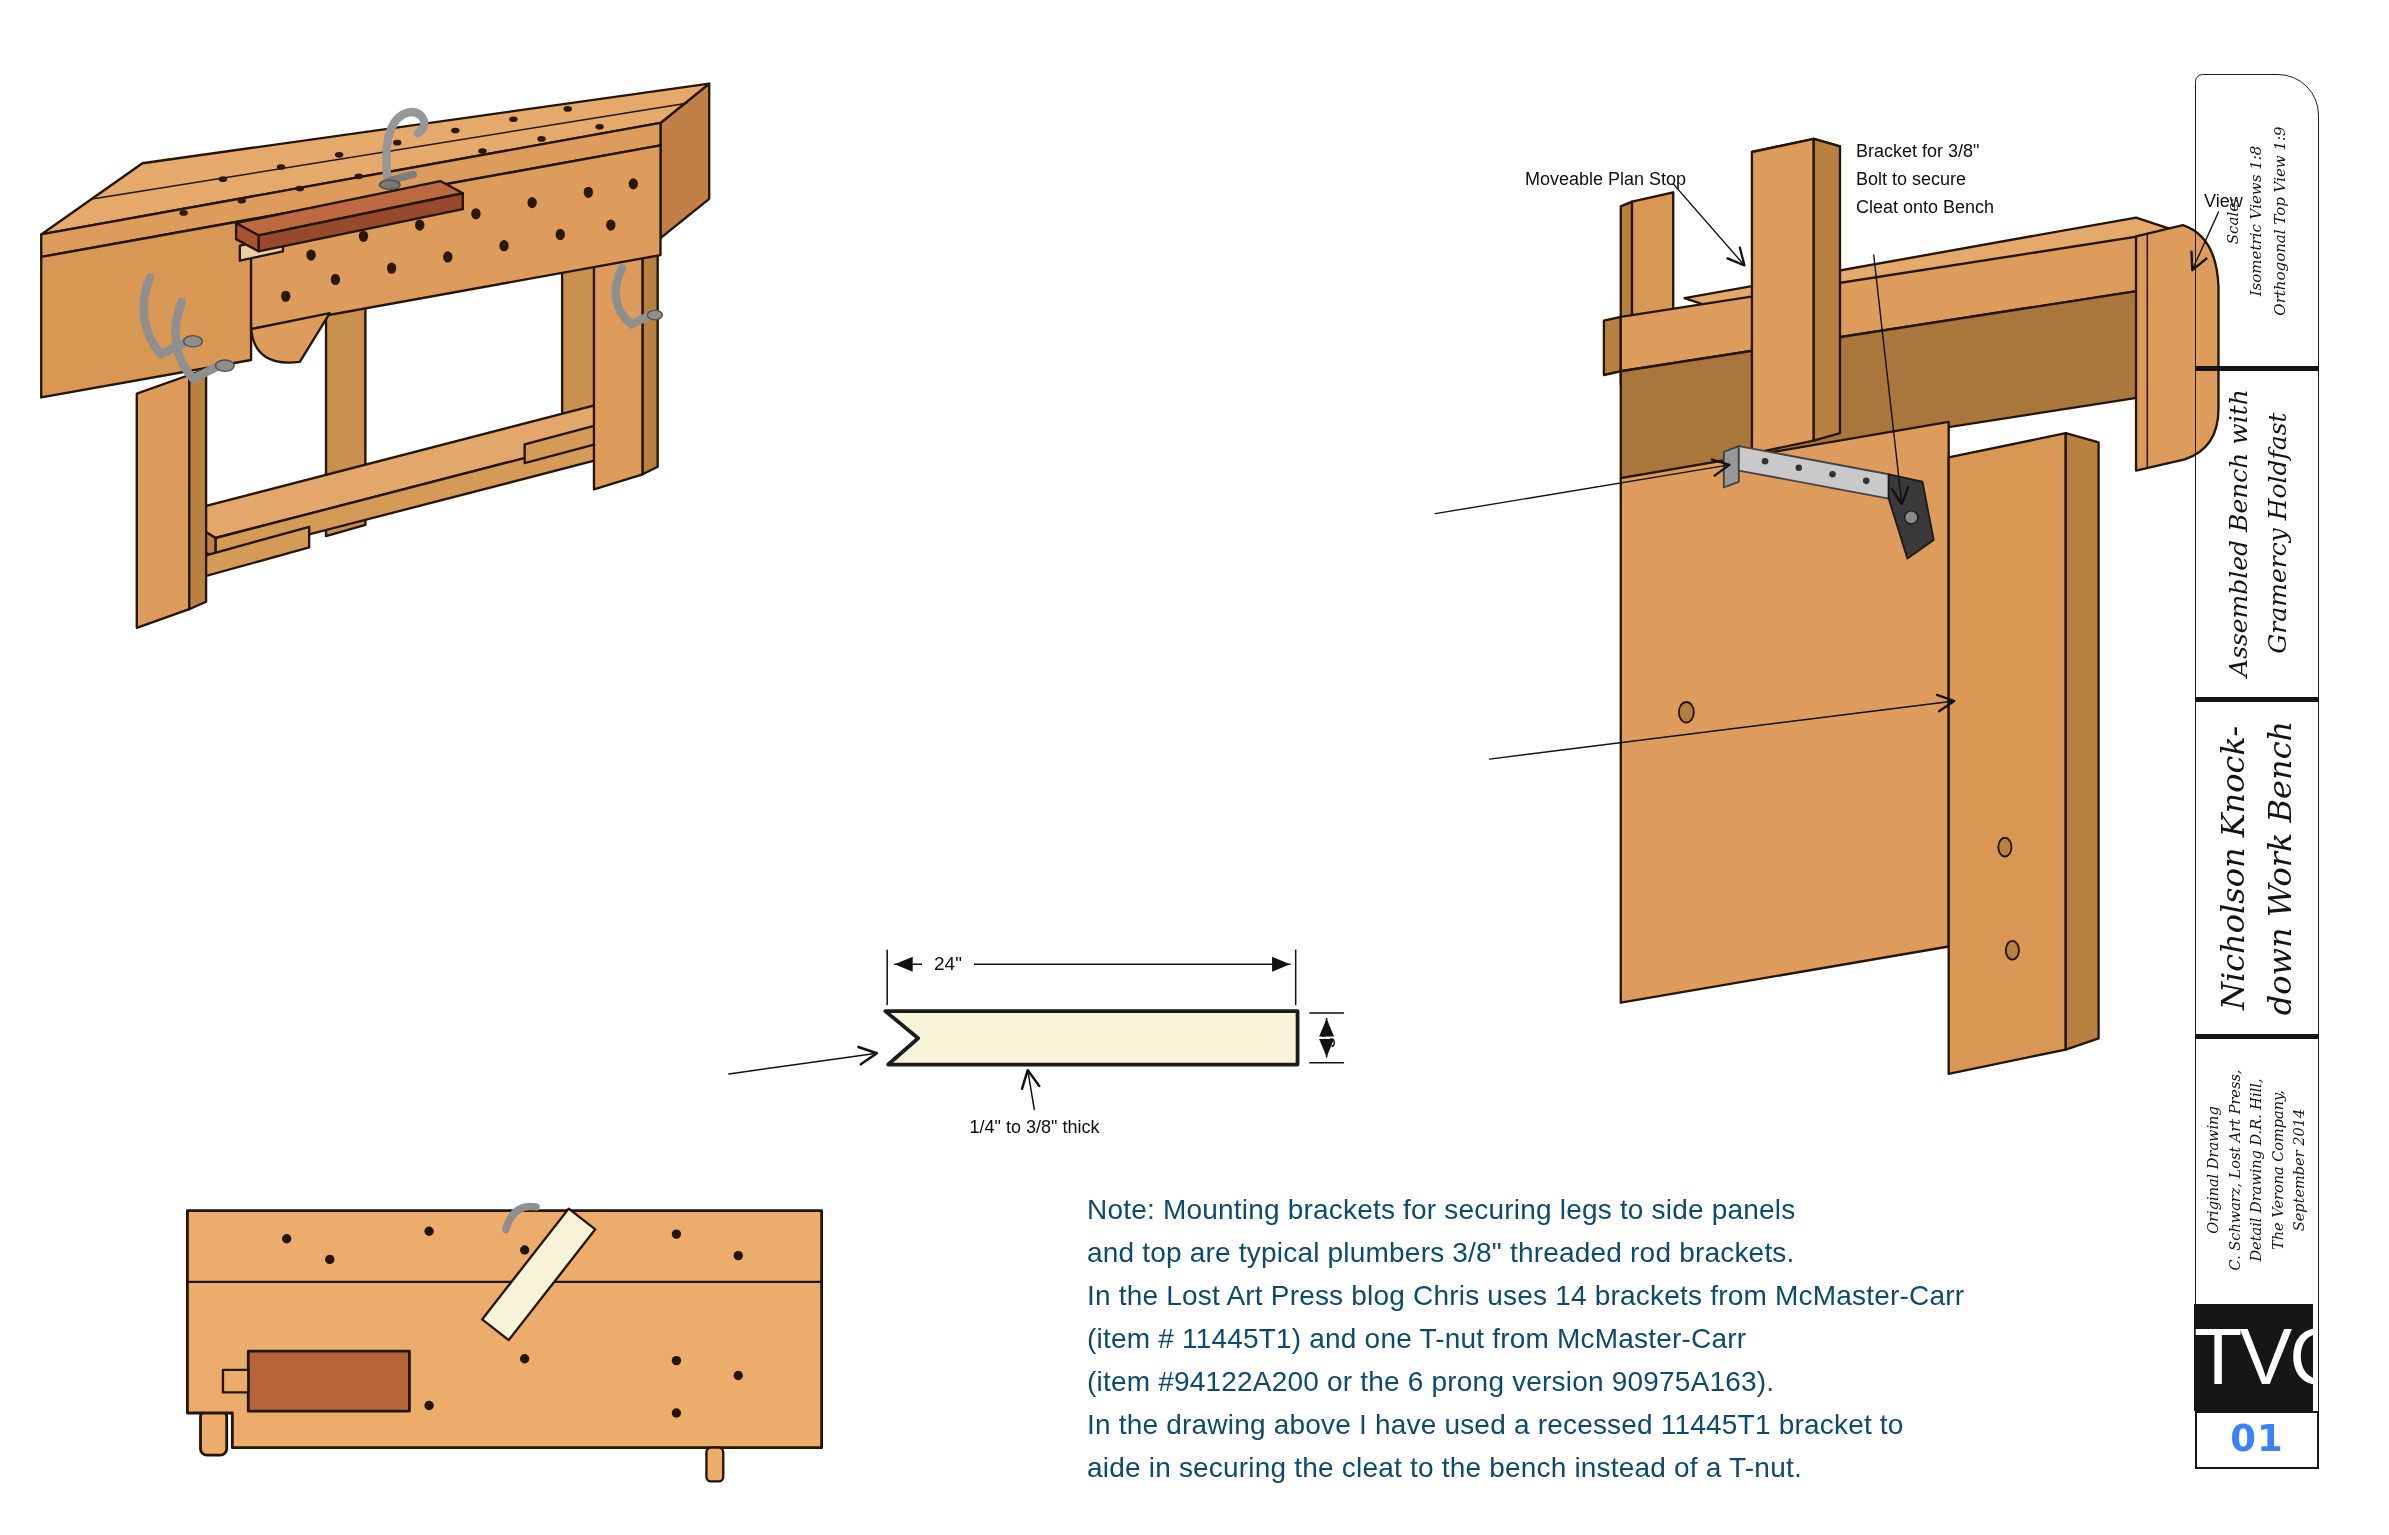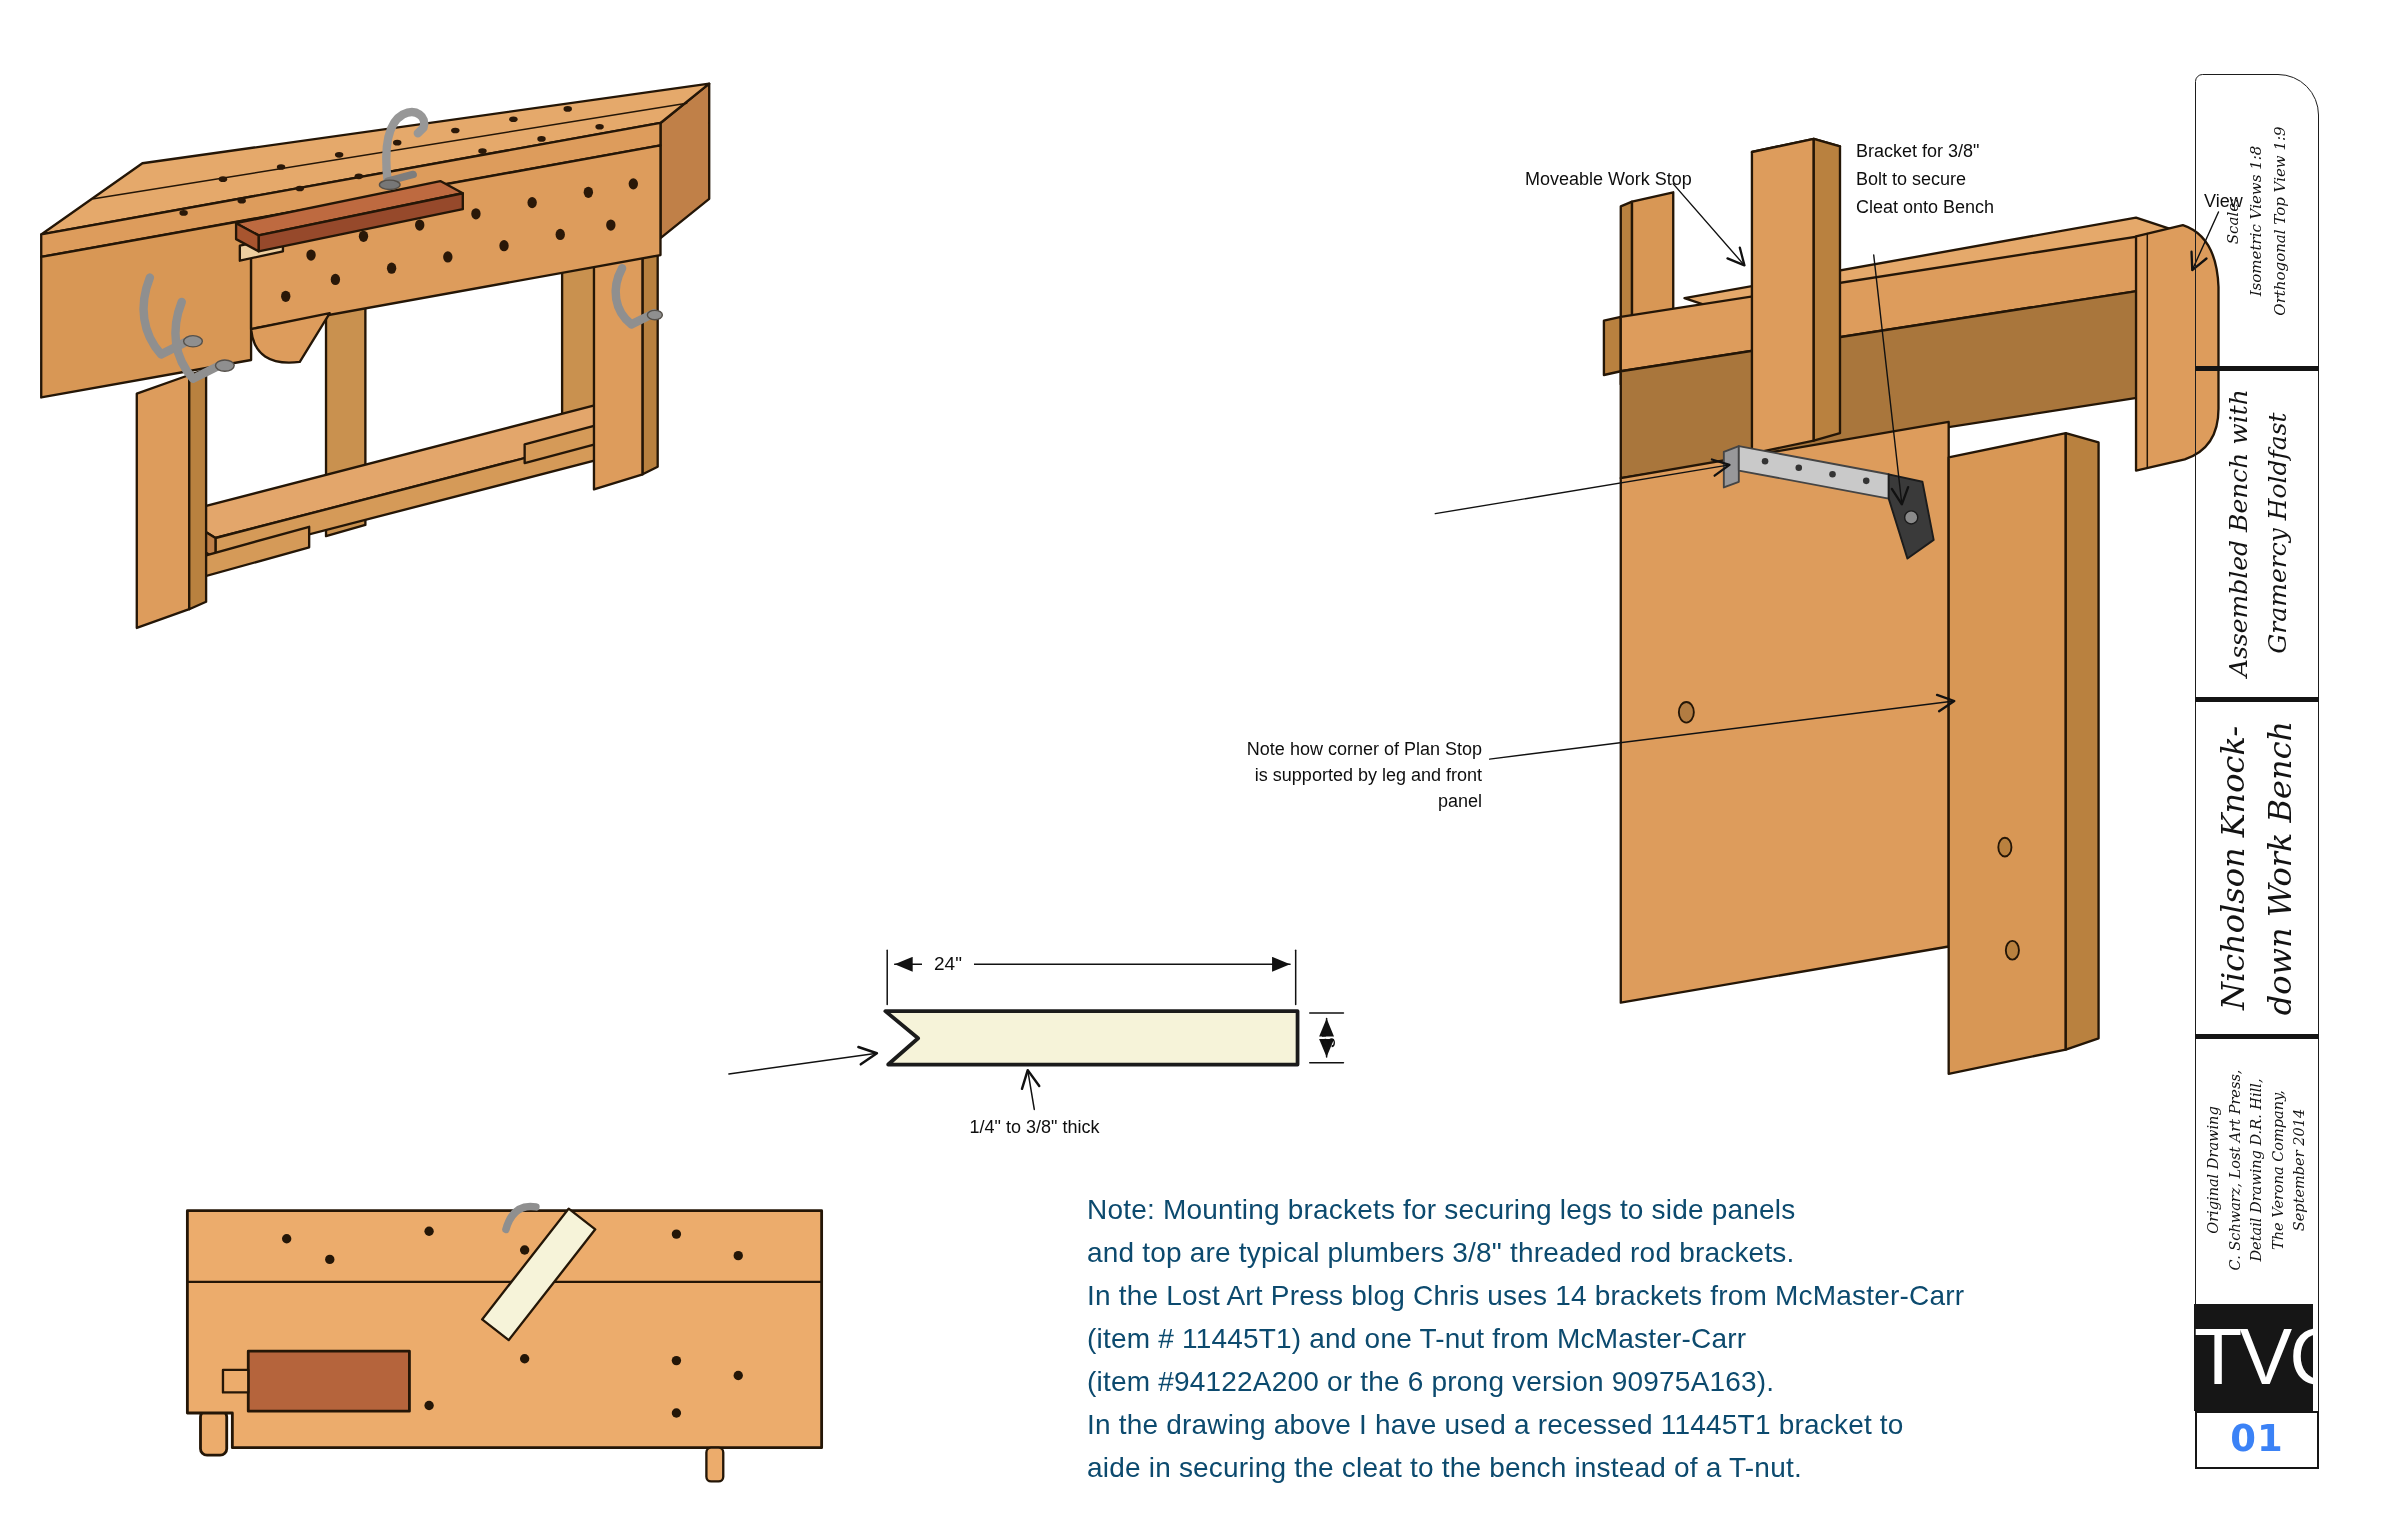--- a/index.html
+++ b/index.html
@@ -223,31 +223,29 @@
     <g stroke="#111" stroke-width="1.5" fill="none">
       <line x1="1786" y1="196" x2="1862" y2="283" marker-end="url(#oa)"></line>
       <line x1="2000" y1="272" x2="2030" y2="538" marker-end="url(#oa)"></line>
       <line x1="2368" y1="226" x2="2340" y2="288" marker-end="url(#oa)"></line>
       <line x1="1532" y1="548" x2="1846" y2="496" marker-end="url(#oa)"></line>
       <line x1="1590" y1="810" x2="2086" y2="748" marker-end="url(#oa)"></line>
     </g>
   </svg>
 
 
-  <div class="abs lbl" style="left:1525px;top:165px;">Moveable Work Stop</div>
+  <div class="abs lbl" style="left:1525px;top:165px;">Moveable Plan Stop</div>
 
   <div class="abs lbl preline" style="left:1856px;top:137px;">Bracket for 3/8"
 Bolt to secure
 Cleat onto Bench</div>
 
   <div class="abs lbl" style="left:2204px;top:187px;">View</div>
 
 
-  <div class="abs lbl lbl-r preline" style="left:1246px;top:736px;width:236px;line-height:26px;">Note how corner of Plan Stop
-is supported by leg and front panel</div>
 
 
   <div class="abs dim dim-box" style="left:922px;top:950px;width:52px;height:28px;line-height:28px;">24"</div>
 
   <div class="abs dim" style="left:1310px;top:1029px;width:37px;height:20.6px;text-align:center;transform:rotate(-90deg);">3"</div>
 
   <div class="abs dim" style="left:941px;top:1117px;width:187px;text-align:center;font-size:18px;">1/4" to 3/8" thick</div>
 
   <div class="abs note preline" style="left:1087px;top:1188px;width:1106px;">Note: Mounting brackets for securing legs to side panels
 and top are typical plumbers 3/8" threaded rod brackets.

